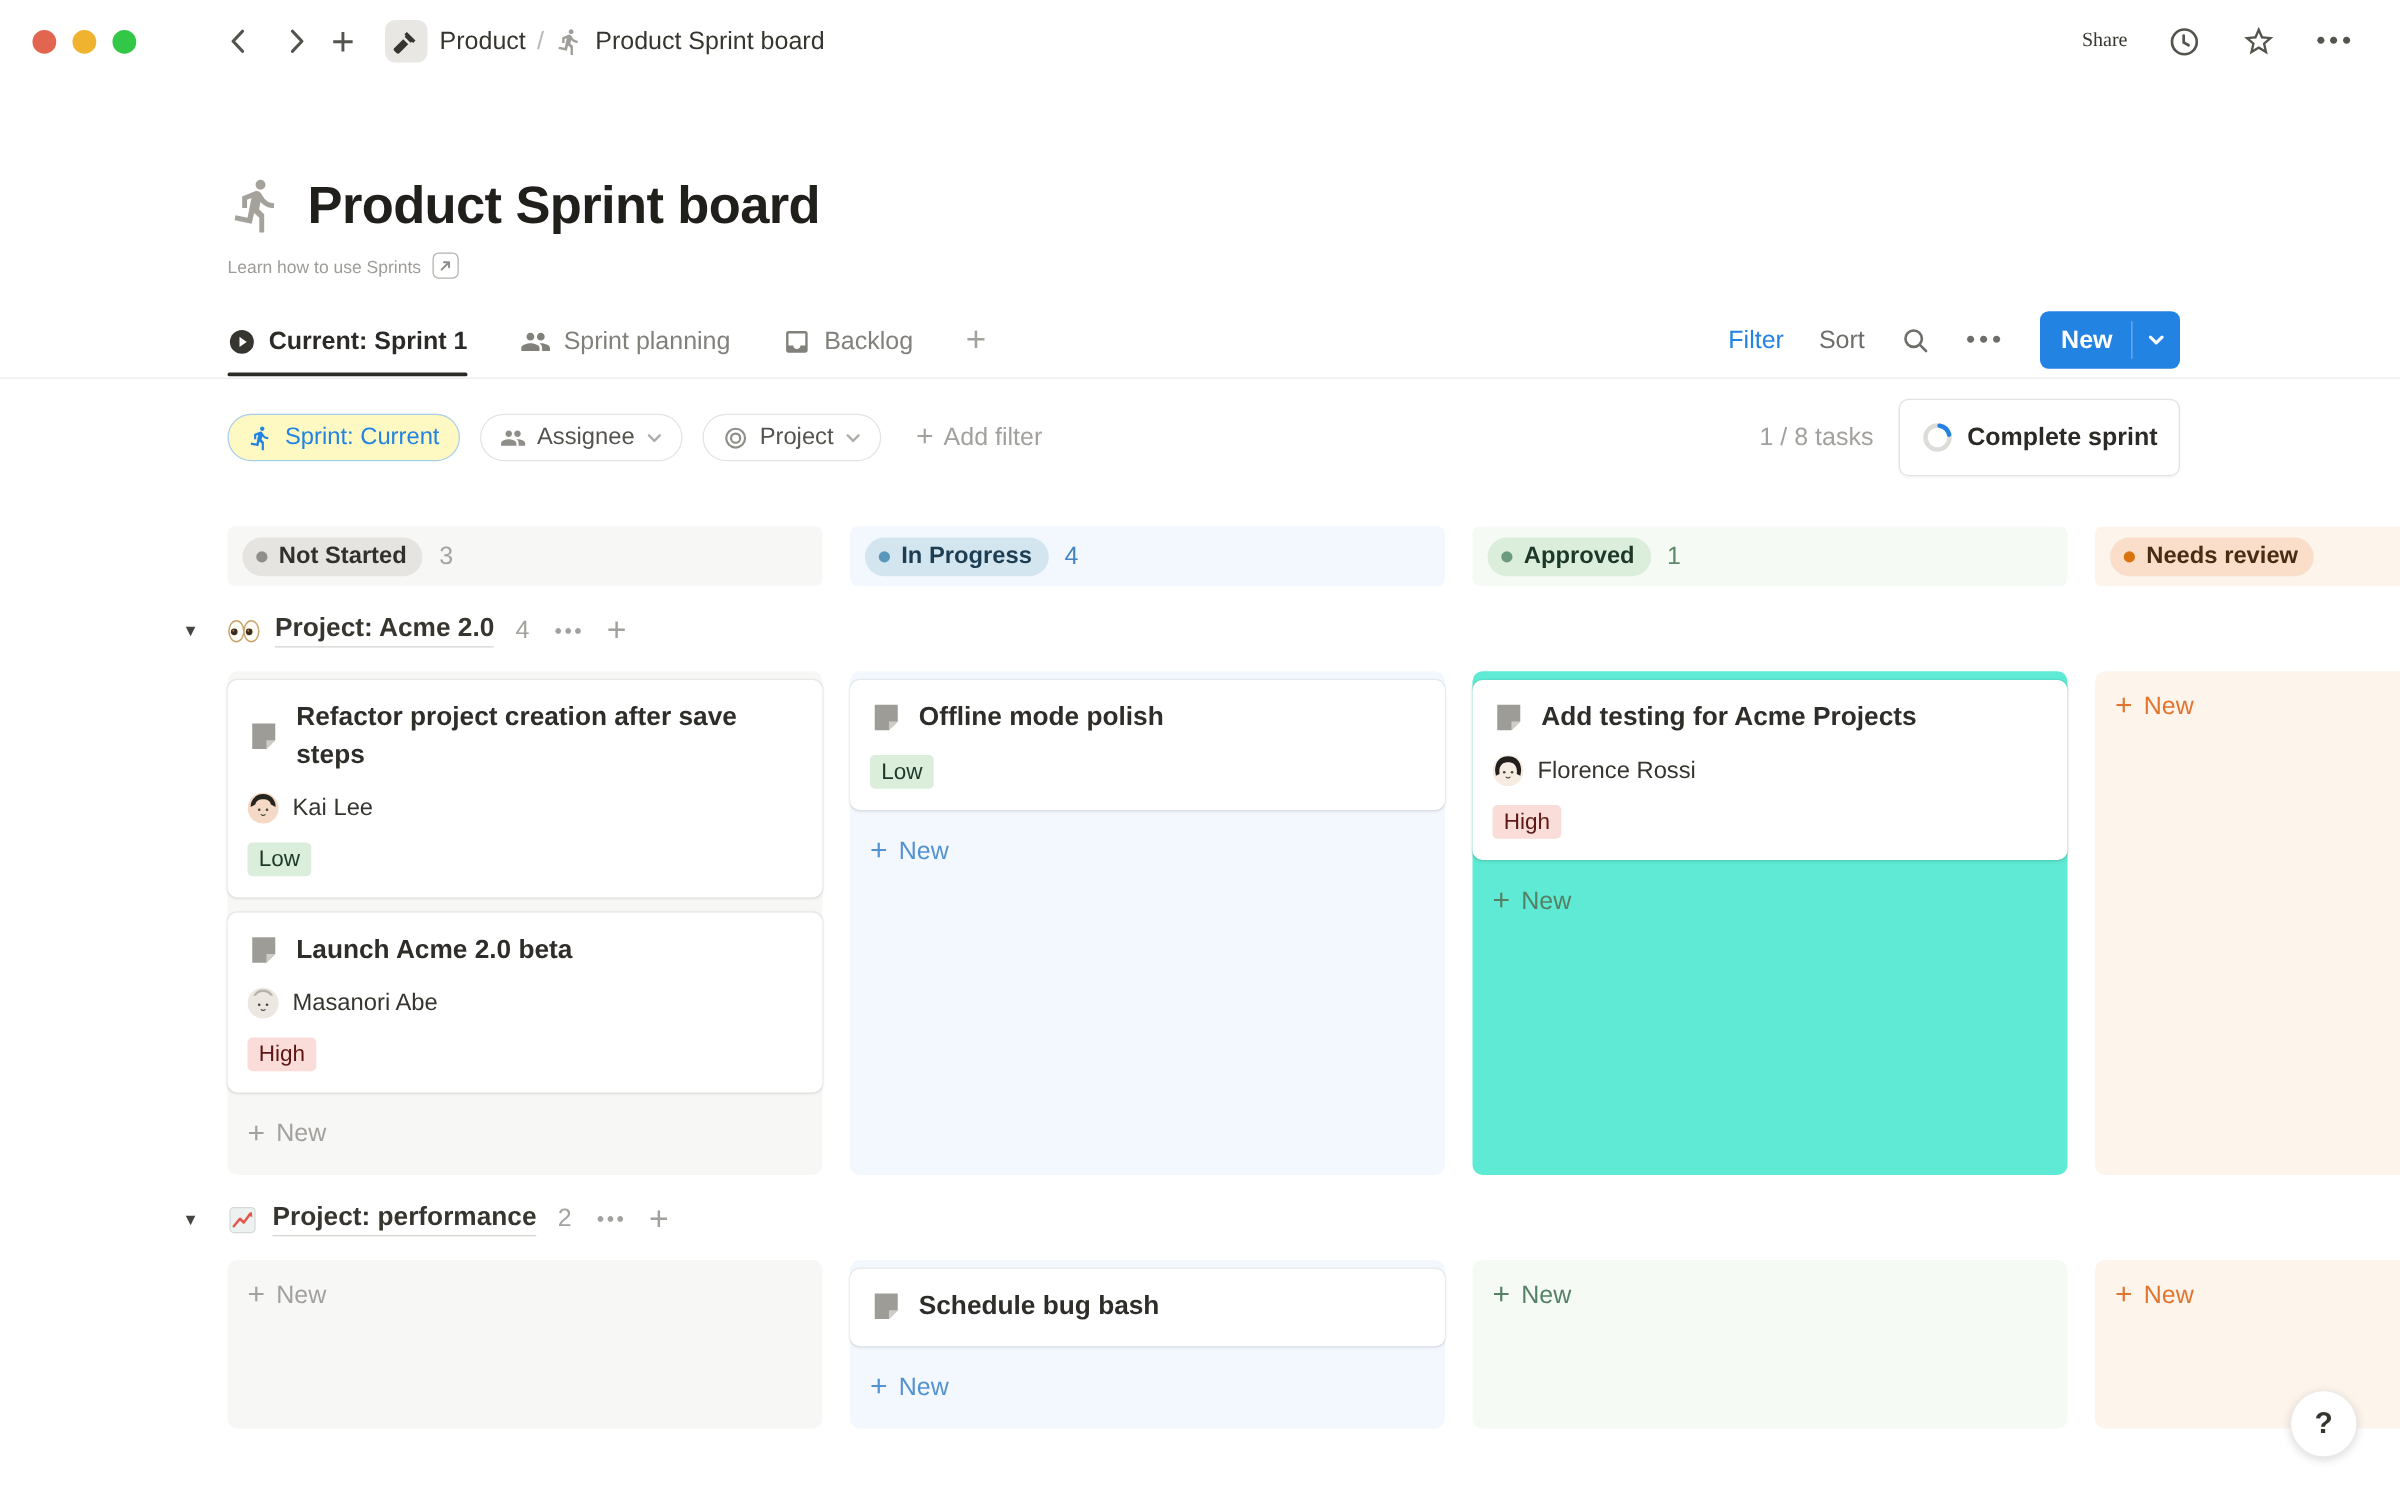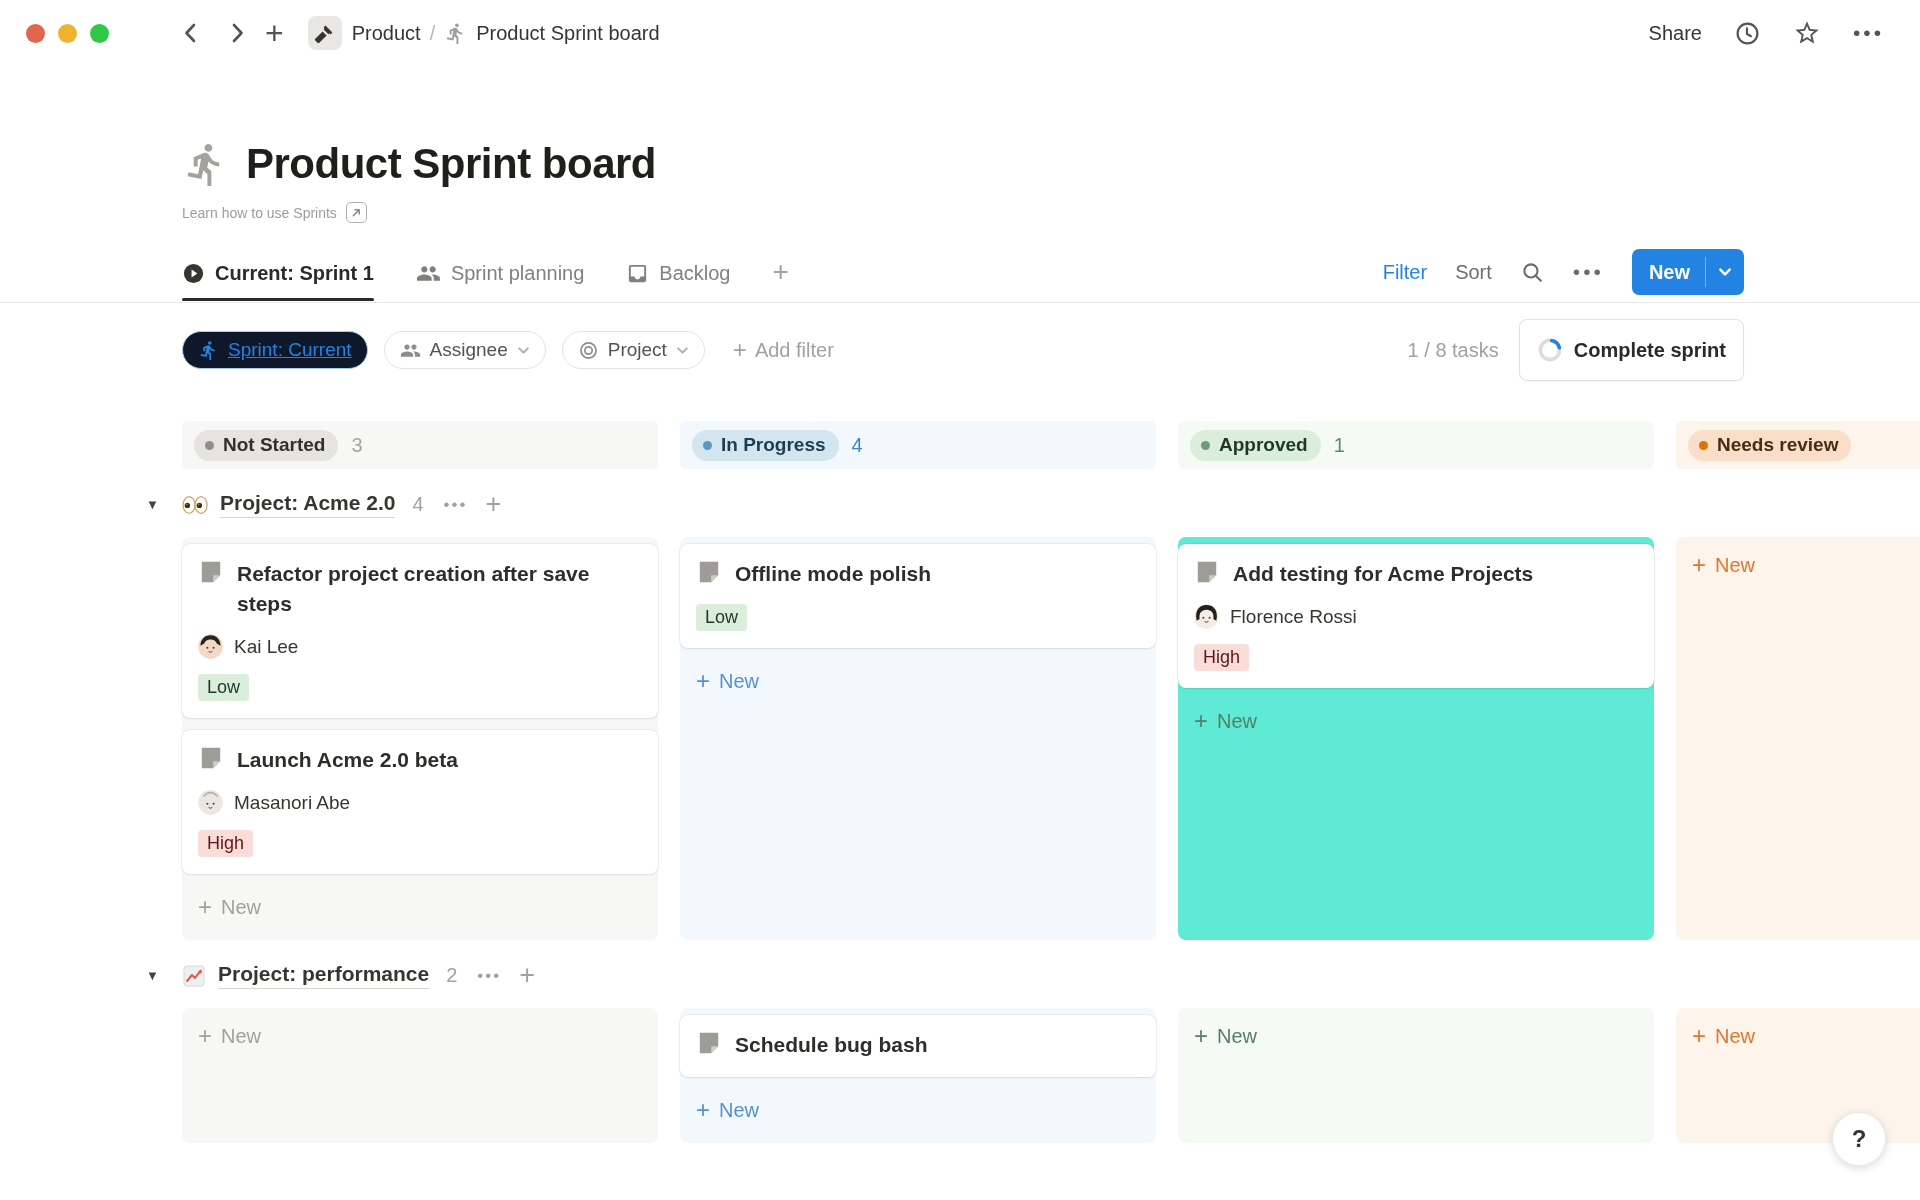--- a/index.html
+++ b/index.html
@@ -16,21 +16,21 @@
   .nav-arrow { margin-left:22px; }
   .tb-plus { margin-left:16px; font-size:32px; font-weight:300; color:#55534e; line-height:1; }
   .ws-icon { margin-left:24px; width:34px; height:34px; border-radius:8px; background:#e9e7e4;
     display:flex; align-items:center; justify-content:center; }
   .crumb { display:flex; align-items:center; font-size:20px; }
   .crumb .ws-name { margin-left:10px; font-weight:500; }
   .crumb .sep { margin:0 9px; color:#b9b7b3; }
   .crumb .run { margin-right:9px; display:flex; }
   .tb-spacer { flex:1; }
   .tb-right { display:flex; align-items:center; gap:32px; }
-  .share { font-size:20px; font-weight:500; }
+  .share { font-size:16px; font-weight:500;font-family:Liberation Serif, serif; }
   .tb-dots { font-size:21px; letter-spacing:3px; color:#55534e; }
 
   
   .content { padding:0 176px 0 182px; }
   .title-row { margin-top:74px; display:flex; align-items:center; gap:17px; }
   .title-row h1 { font-size:42px; font-weight:700; letter-spacing:-0.5px; color:#211f1c; }
   .subtitle { margin-top:14px; display:flex; align-items:center; gap:9px;
     font-size:14px; color:#9e9c98; }
   .ext-box { width:21px; height:21px; border:1.6px solid #b3b1ac; border-radius:5px;
     display:flex; align-items:center; justify-content:center; }
@@ -54,21 +54,21 @@
     height:46px; color:#fff; cursor:pointer; }
   .new-btn .lbl { display:flex; align-items:center; padding:0 15px 0 17px; font-size:20px; font-weight:600; }
   .new-btn .div { width:1px; background:rgba(255,255,255,.38); margin:8px 0; }
   .new-btn .chev { display:flex; align-items:center; padding:0 12px; }
 
   
   .filter-bar { margin-top:16px; display:flex; align-items:center; }
   .pill { display:flex; align-items:center; gap:9px; height:38px; padding:0 15px;
     border-radius:999px; font-size:19px; font-weight:500; border:1px solid #e4e3e0;
     background:#fff; color:#55534e; margin-right:16px; cursor:pointer; }
-  .pill.sprint { border-color:#a9cdeb; background:#0f172a;text-decoration:underline; }
+  .pill.sprint { border-color:#a9cdeb; background:#fef9c3; }
   .add-filter { display:flex; align-items:center; gap:8px; font-size:20px; color:#a3a19d;
     margin-left:12px; cursor:pointer; }
   .add-filter .pl { font-size:24px; font-weight:300; }
   .fb-spacer { flex:1; }
   .task-count { font-size:20px; color:#a3a19d; margin-right:20px; }
   .complete-btn { display:flex; align-items:center; gap:11px; height:62px; padding:0 17px;
     border:1px solid #e3e2df; border-radius:8px; background:#fff; font-size:20px;
     font-weight:600; color:#2b2a27; box-shadow:0 1px 2px rgba(15,15,15,.04); cursor:pointer; }
 
   
@@ -87,21 +87,21 @@
   .g-title { font-size:21px; font-weight:600; color:#37352f; border-bottom:1px solid #d6d4cf;
     padding-bottom:2px; cursor:pointer; }
   .g-count { margin-left:17px; font-size:20px; color:#a3a19d; }
   .g-dots { margin-left:20px; font-size:17px; letter-spacing:2px; color:#a3a19d; cursor:pointer; }
   .g-plus { margin-left:18px; font-size:27px; font-weight:300; color:#a3a19d; cursor:pointer; }
 
   .col-body { border-radius:8px; padding:7px 0 12px; flex:1; display:flex; flex-direction:column; }
   .card { background:#fff; border-radius:8px; padding:15px 16px 17px;
     box-shadow:0 0 0 1px rgba(15,15,15,.05), 0 1px 3px rgba(15,15,15,.07);
     margin-bottom:12px; cursor:pointer; }
-  .card-top { display:flex; gap:13px; }
+  .card-top { display:flex; gap:13px;align-items:center; }
   .card-title { font-size:21px; font-weight:600; line-height:30px; color:#2f2d29; max-width:372px; }
   .assignee { margin-top:15px; display:flex; align-items:center; gap:11px; font-size:19px; color:#37352f; }
   .chip-row { margin-top:15px; }
   .chip { display:inline-block; font-size:18px; padding:3px 9px; border-radius:4px; }
   .new-row { display:flex; align-items:center; gap:9px; padding:9px 16px; font-size:20px;
     font-weight:500; cursor:pointer; }
   .new-row .pl { font-size:24px; font-weight:300; line-height:1; }
 
   
   .help-btn { position:fixed; right:34px; bottom:34px; width:54px; height:54px; border-radius:50%;

